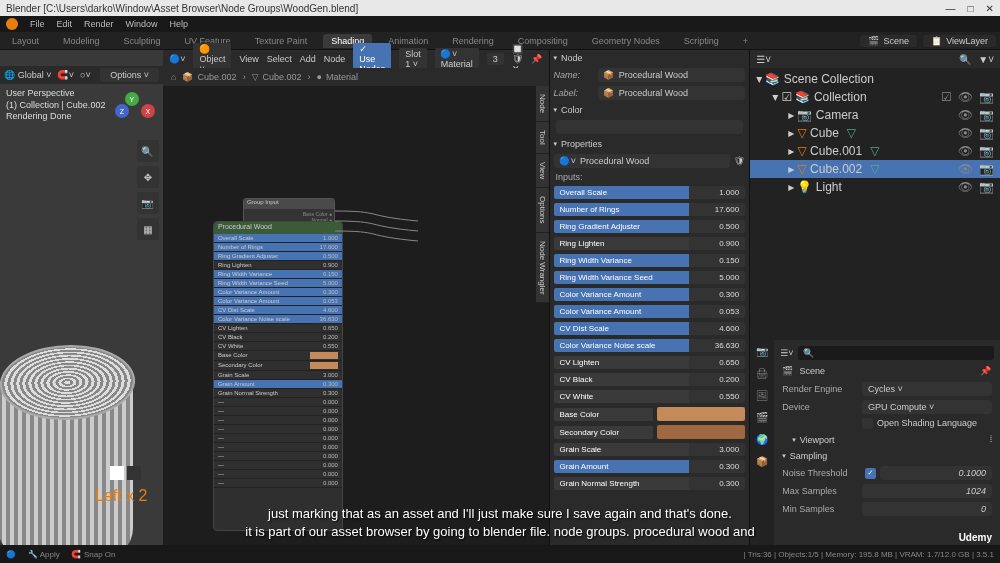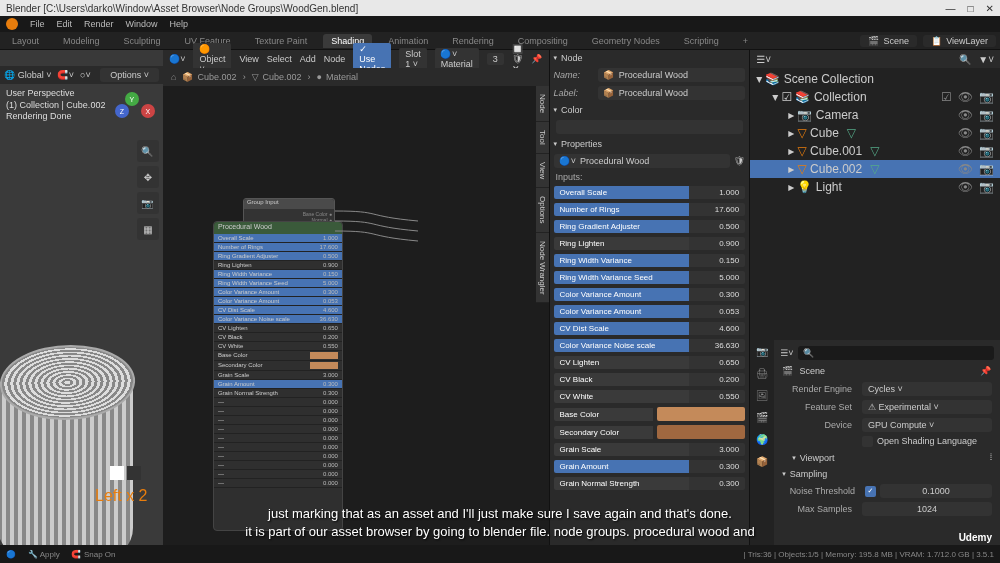--- a/index.html
+++ b/index.html
@@ -67,23 +67,23 @@
 .tree-row .indent { display: inline-block; }
 .tree-icons { margin-left: auto; display: flex; gap: 6px; color: #888; }
 .props-panel { flex: 1; background: #2a2a2a; display: flex; }
 .props-tabs { width: 24px; background: #222; display: flex; flex-direction: column; }
 .props-tab { height: 22px; display: flex; align-items: center; justify-content: center; font-size: 10px; color: #888; }
 .props-content { flex: 1; padding: 4px; font-size: 9px; }
 .props-header-row { display: flex; align-items: center; padding: 2px; gap: 4px; }
 .search-box { flex: 1; background: #1a1a1a; border-radius: 3px; padding: 2px 6px; color: #666; }
 .scene-row { display: flex; align-items: center; padding: 4px; gap: 6px; }
 .setting-row { display: flex; align-items: center; padding: 2px 4px; gap: 4px; }
-.setting-row .slabel { flex: 1; text-align: right; color: #aaa; padding-right: 6px; }
+.setting-row .slabel { flex: 1; color: #aaa; padding-right: 6px; }
 .setting-row .sval { width: 130px; background: #333; border-radius: 3px; padding: 2px 6px; }
-.setting-row .sval.num { text-align: center; }
+.setting-row .sval.num { text-align: right; font-style: italic; }
 .footer { position: absolute; bottom: 0; left: 0; right: 0; height: 18px; background: #181818; display: flex; align-items: center; padding: 0 6px; gap: 12px; font-size: 8px; color: #888; }
 .footer .right { margin-left: auto; }
 .subtitles { position: absolute; bottom: 22px; left: 0; right: 0; text-align: center; color: #fff; font-size: 13px; text-shadow: 1px 1px 2px #000; line-height: 1.4; pointer-events: none; }
 .subtitles .zh { font-size: 12px; }
 .options-pill { background: #333; padding: 2px 10px; border-radius: 3px; }
 .node-small { position: absolute; background: #333; border: 1px solid #555; border-radius: 3px; }
 .node-small-header { background: #4a4a4a; height: 10px; font-size: 6px; padding: 0 3px; border-radius: 3px 3px 0 0; }
 .checkbox { width: 11px; height: 11px; background: #4773b3; border-radius: 2px; display: inline-flex; align-items: center; justify-content: center; color: #fff; font-size: 7px; }
 .pin-icon { color: #888; }
 .udemy { position: absolute; bottom: 20px; right: 8px; color: #fff; font-size: 10px; font-weight: bold; margin-left: 24px; }
@@ -510,24 +510,20 @@
         <div class="scene-row">
           <span>🎬</span>
           <span>Scene</span>
           <span style="margin-left:auto">📌</span>
         </div>
         <div class="setting-row">
           <span class="slabel">Render Engine</span>
           <span class="sval"><span>Cycles</span> ˅</span>
         </div>
         <div class="setting-row">
-          <span class="slabel">Feature Set</span>
-          <span class="sval">⚠ <span>Experimental</span> ˅</span>
-        </div>
-        <div class="setting-row">
           <span class="slabel">Device</span>
           <span class="sval"><span>GPU Compute</span> ˅</span>
         </div>
         <div class="setting-row">
           <span class="slabel"></span>
           <span style="width:130px;display:flex;gap:4px;align-items:flex-start">
             <span style="width:11px;height:11px;background:#333;border-radius:2px"></span>
             <span>Open Shading Language</span>
           </span>
         </div>
@@ -538,20 +534,24 @@
         <div class="panel-header">Sampling</div>
         <div class="setting-row">
           <span class="slabel">Noise Threshold</span>
           <span class="checkbox">✓</span>
           <span class="sval num" style="width:112px">0.1000</span>
         </div>
         <div class="setting-row">
           <span class="slabel">Max Samples</span>
           <span class="sval num">1024</span>
         </div>
+        <div class="setting-row">
+          <span class="slabel">Min Samples</span>
+          <span class="sval num">0</span>
+        </div>
       </div>
     </div>
   </div>
 </div>
 
 <div class="footer">
   <span>🔵</span>
   <span>🔧 <span>Apply</span></span>
   <span>🧲 <span>Snap On</span></span>
   <span class="right">| Tris:36 | Objects:1/5 | Memory: 195.8 MB | VRAM: 1.7/12.0 GB | 3.5.1</span>

